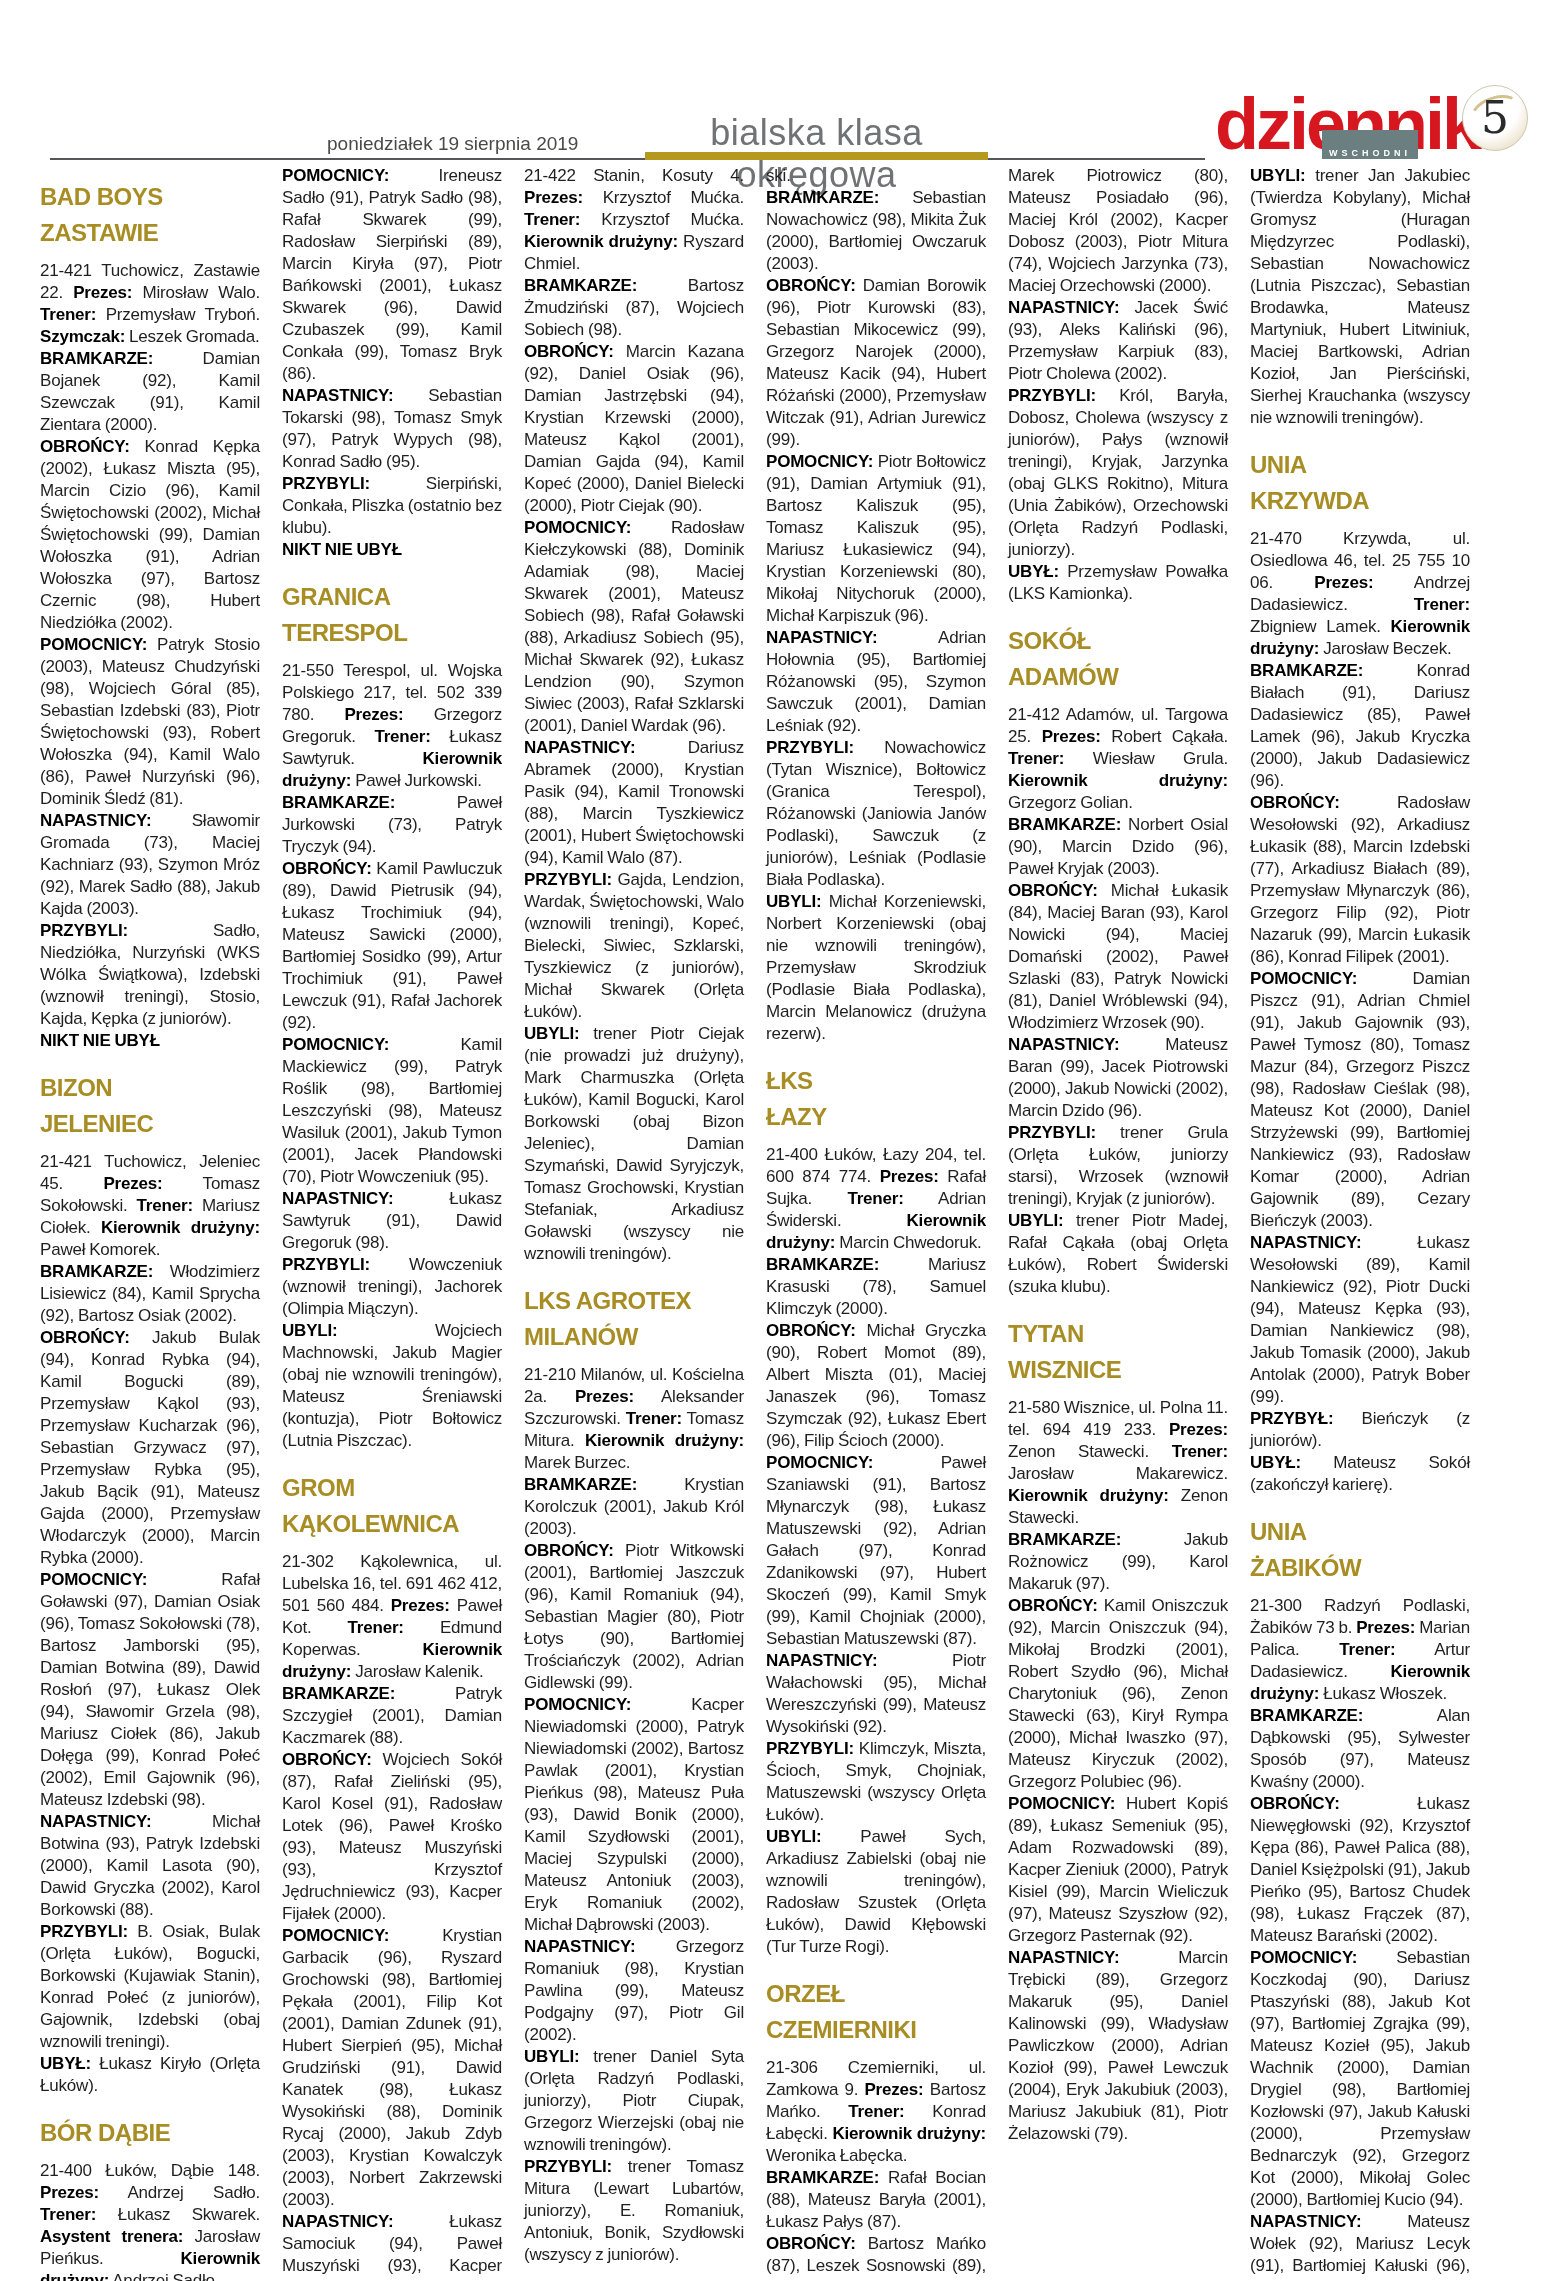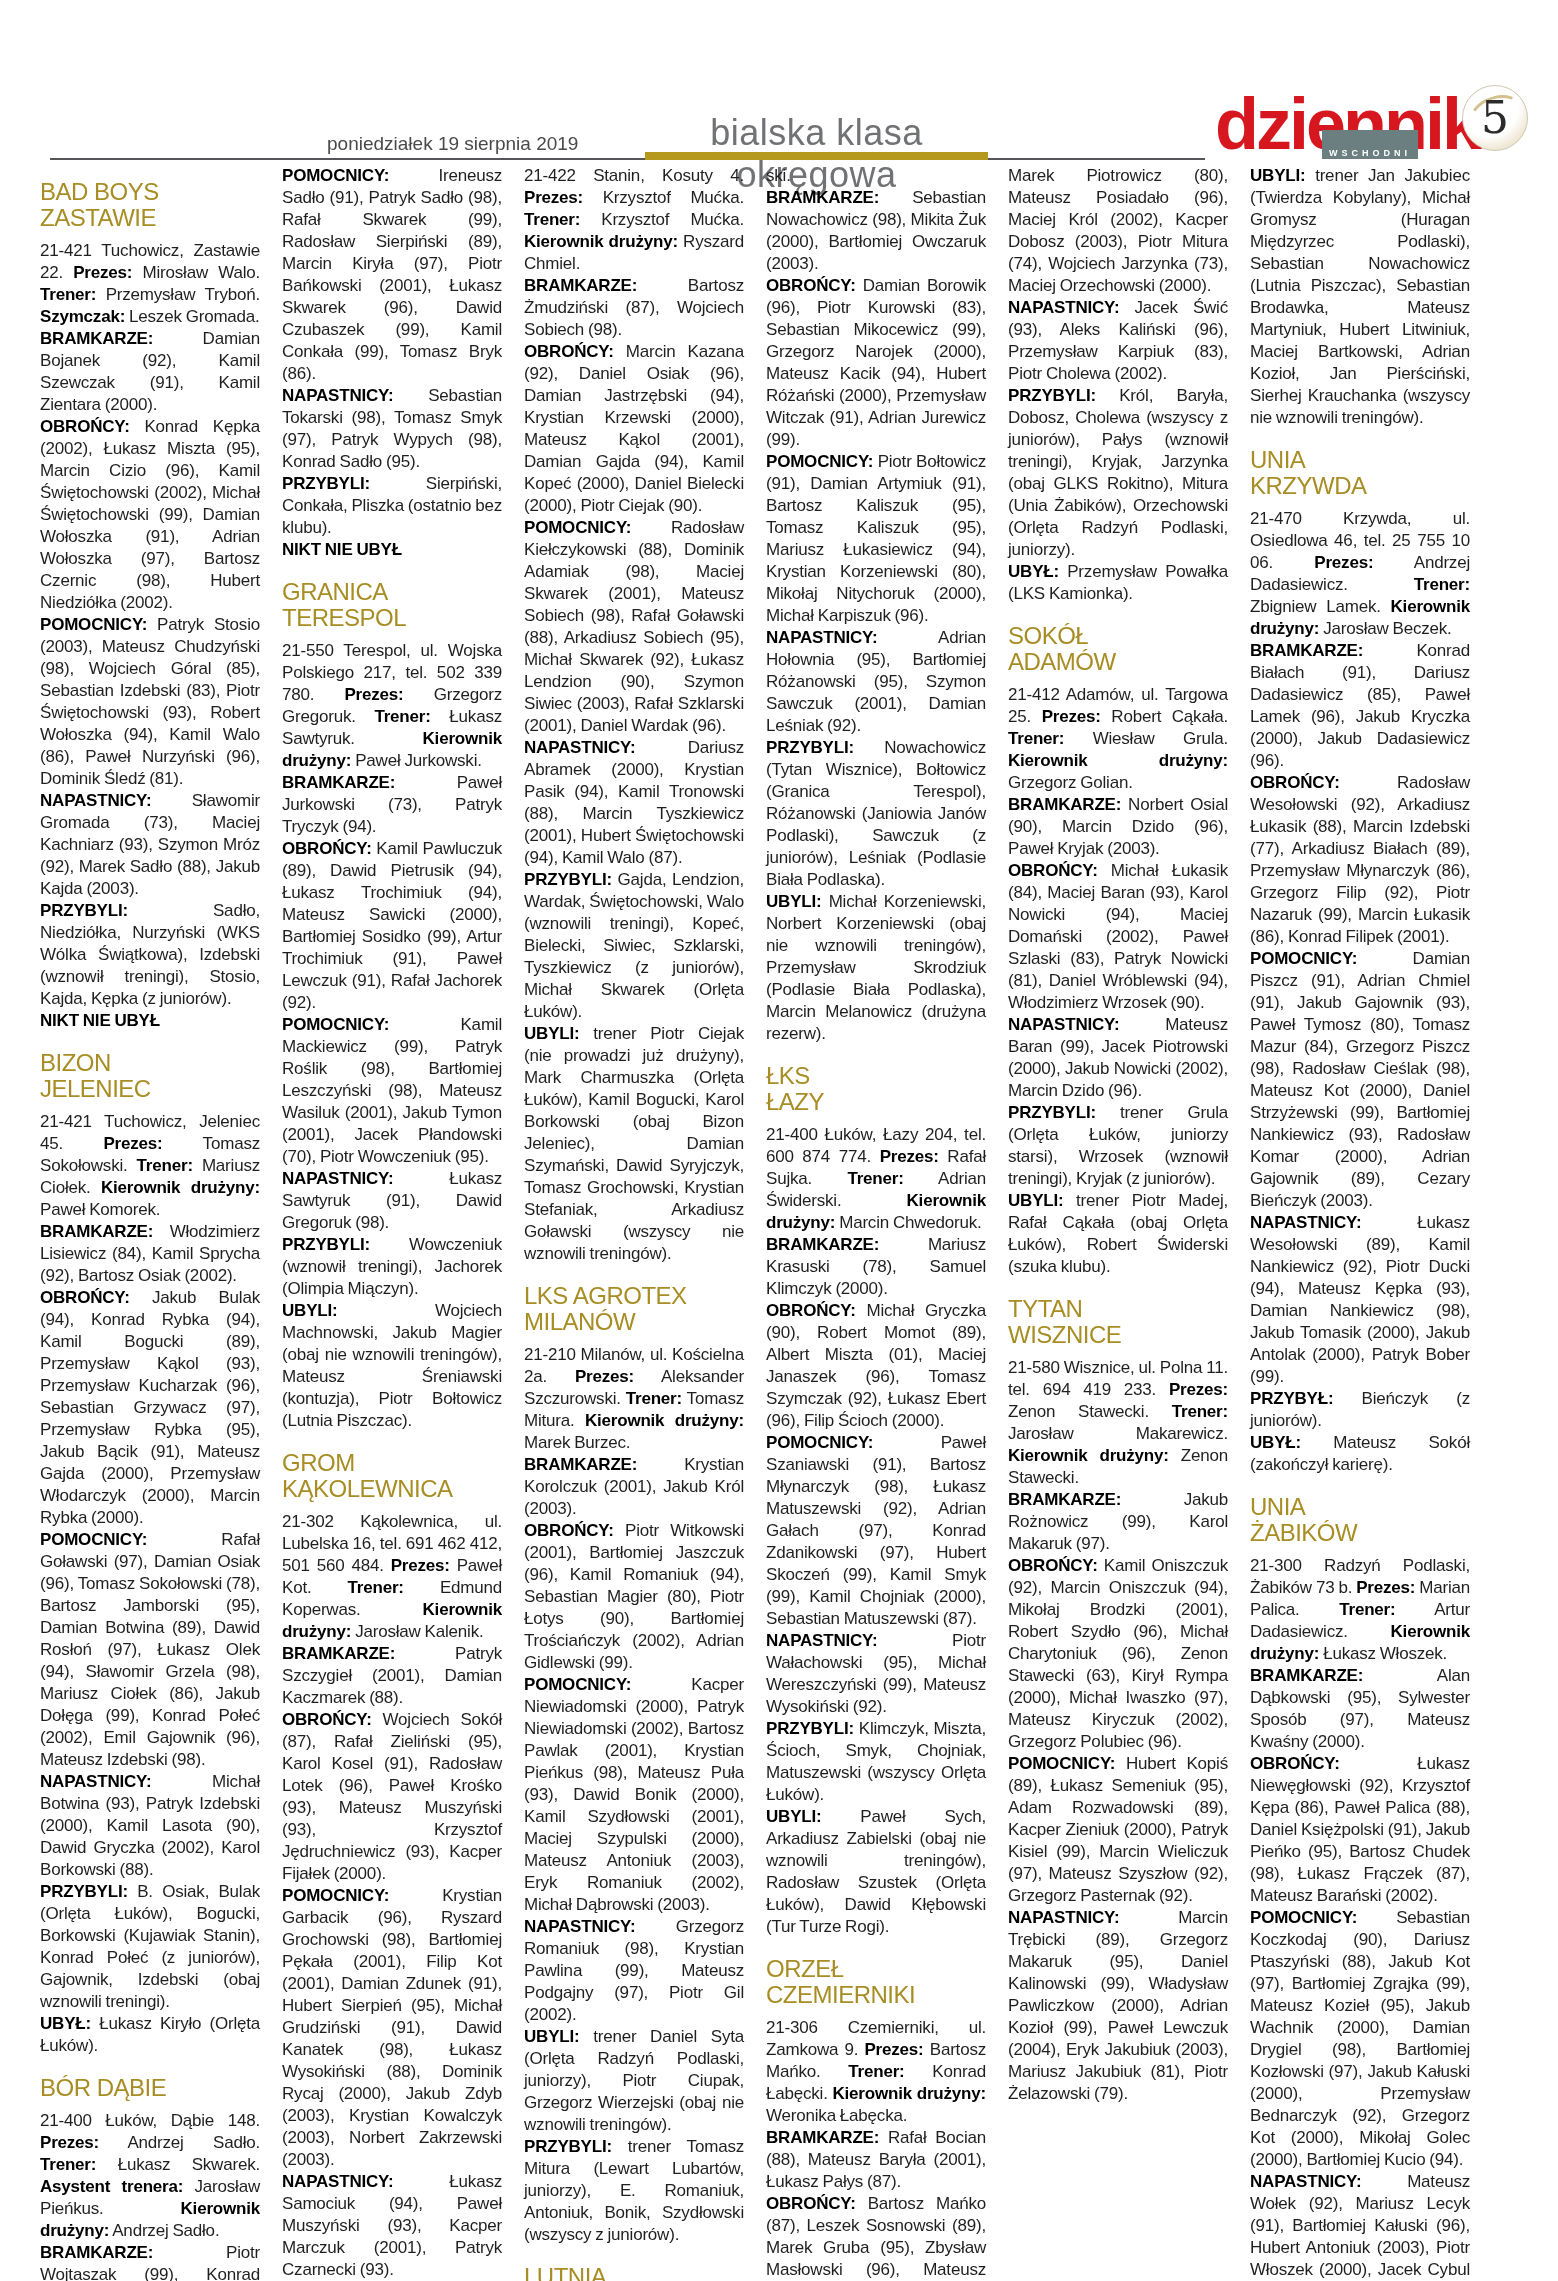--- a/index.html
+++ b/index.html
@@ -19,21 +19,21 @@
         border:1px solid #cfc6b0;background:radial-gradient(circle at 38% 30%,#ffffff 52%,#efe7d4 76%,#d9cdb2 100%);}
   .ball::before{content:"";position:absolute;left:6px;top:10px;width:50px;height:34px;
         border:3px solid rgba(176,142,48,.55);border-color:rgba(176,142,48,.55) transparent transparent transparent;
         border-radius:50%;transform:rotate(-18deg);}
   .ball span{position:absolute;left:0;right:0;top:6px;text-align:center;
         font-family:"DejaVu Serif",serif;font-size:44px;color:#2b2b2b;}
   
   .columns{position:absolute;left:40px;top:165px;width:1430px;
         display:grid;grid-template-columns:repeat(6,1fr);column-gap:22px;align-items:start;}
   .col{min-width:0;}
-  .club{font-size:24px;line-height:26px;font-weight:normal;color:#a78d23;
+  .club{font-size:24px;line-height:36px;font-weight:bold;color:#a78d23;
         text-transform:uppercase;letter-spacing:-0.5px;margin:18px 0 9px 0;}
   .col .club:first-child{margin-top:14px;}
   .entry{margin:0;font-size:17px;line-height:22px;text-align:justify;
         letter-spacing:-0.2px;word-spacing:-0.6px;color:#1f1f1f;}
   .entry b{color:#000;}
 </style>
 </head>
 <body>
 
 <div class="page">

